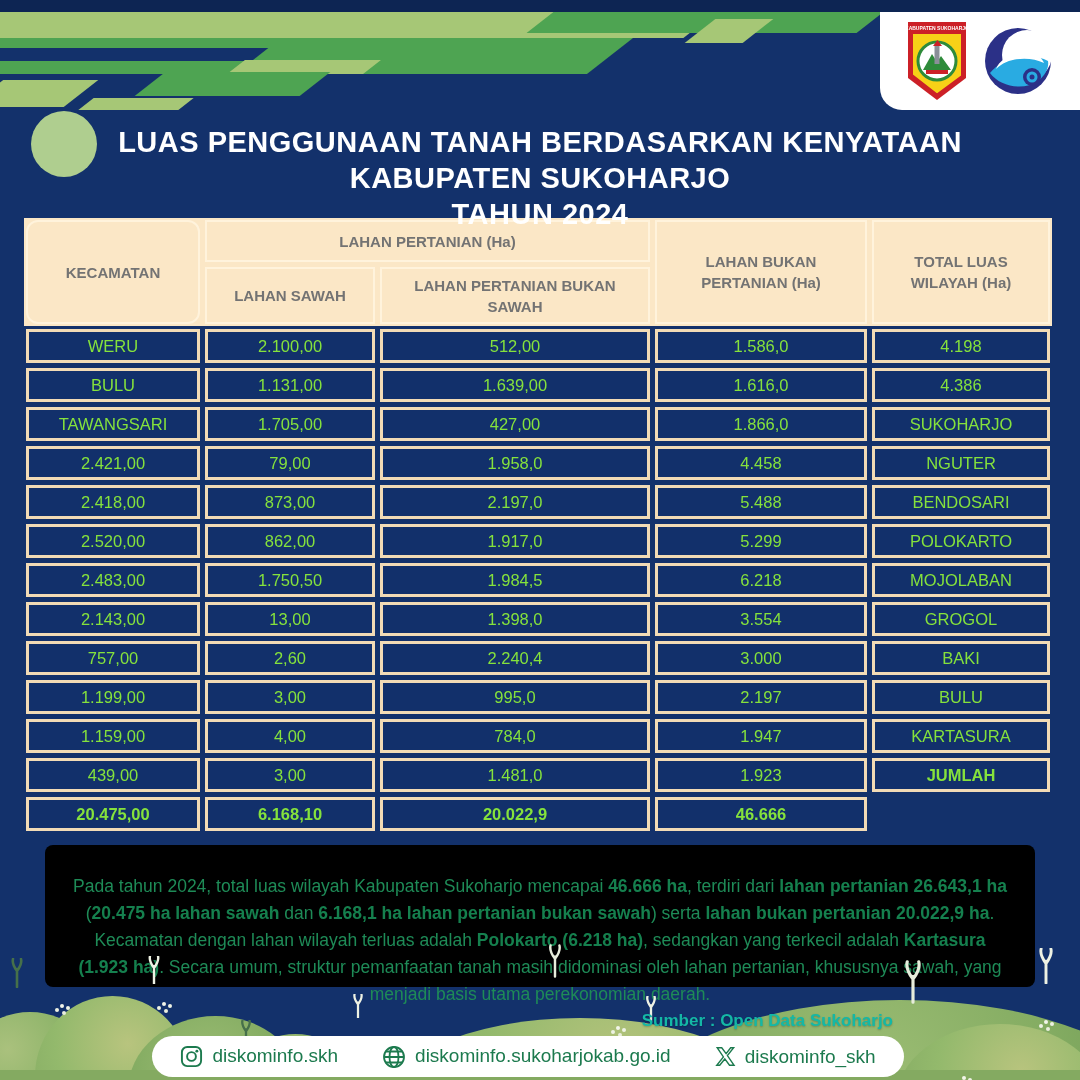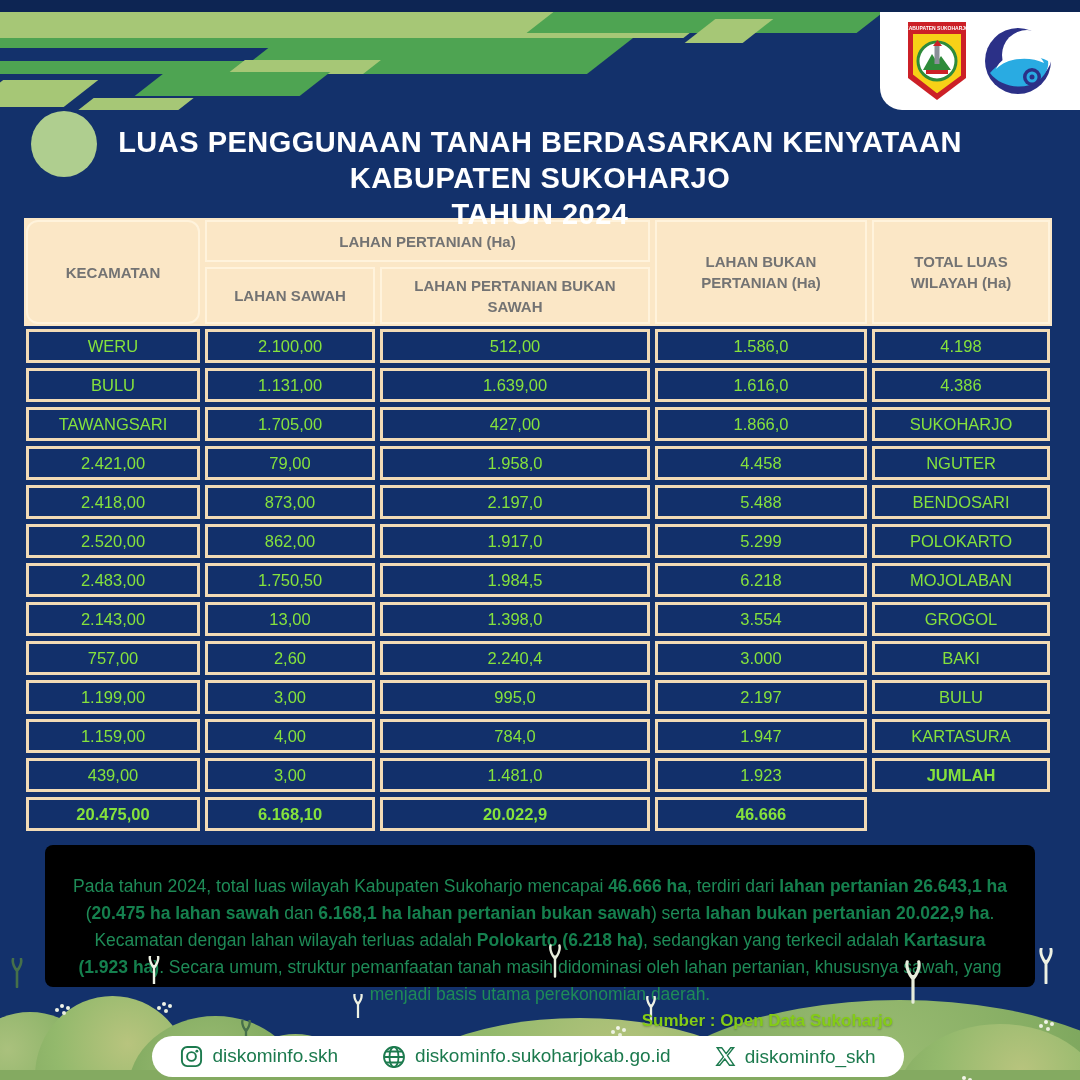--- a/index.html
+++ b/index.html
@@ -60,21 +60,21 @@
   .h5{left:375px;top:1006px;width:410px;height:190px;border-radius:50% 50% 0 0;}
   .h6{left:635px;top:988px;width:530px;height:230px;border-radius:50% 50% 0 0;}
   .h7{left:895px;top:1012px;width:210px;height:160px;}
   .h8{left:300px;top:1048px;width:120px;height:90px;}
   .hfill{position:absolute;left:0;top:1058px;width:1080px;height:22px;background:#84aa61;border-radius:0;}
   .sprout{position:absolute;z-index:3;}
   .dots{position:absolute;width:4px;height:4px;border-radius:50%;background:#f2f5ea;z-index:3;
         box-shadow:6px 2px 0 #eef2e4, -5px 4px 0 #eef2e4, 2px 7px 0 #e9eedd;}
 
   
-  .sumber{position:absolute;left:0;top:999px;width:893px;text-align:right;color:#84cc16;font-weight:bold;font-size:17px;z-index:4;text-shadow:0 1px 2px rgba(0,0,0,.25);}
+  .sumber{position:absolute;left:0;top:999px;width:893px;text-align:right;color:#14b8a6;font-weight:bold;font-size:17px;z-index:4;text-shadow:0 1px 2px rgba(0,0,0,.25);}
   .social-bar{position:absolute;left:152px;top:1024px;width:752px;height:41px;background:#ffffff;border-radius:21px;
               display:flex;align-items:center;justify-content:center;gap:44px;z-index:5;}
   .social-item{display:flex;align-items:flex-start;gap:9px;color:#1C7A4E;font-size:19px;font-weight:500;}
 </style>
 </head>
 <body>
 
 <div id="canvas">
 
   <div class="stripe lt s1"></div>

